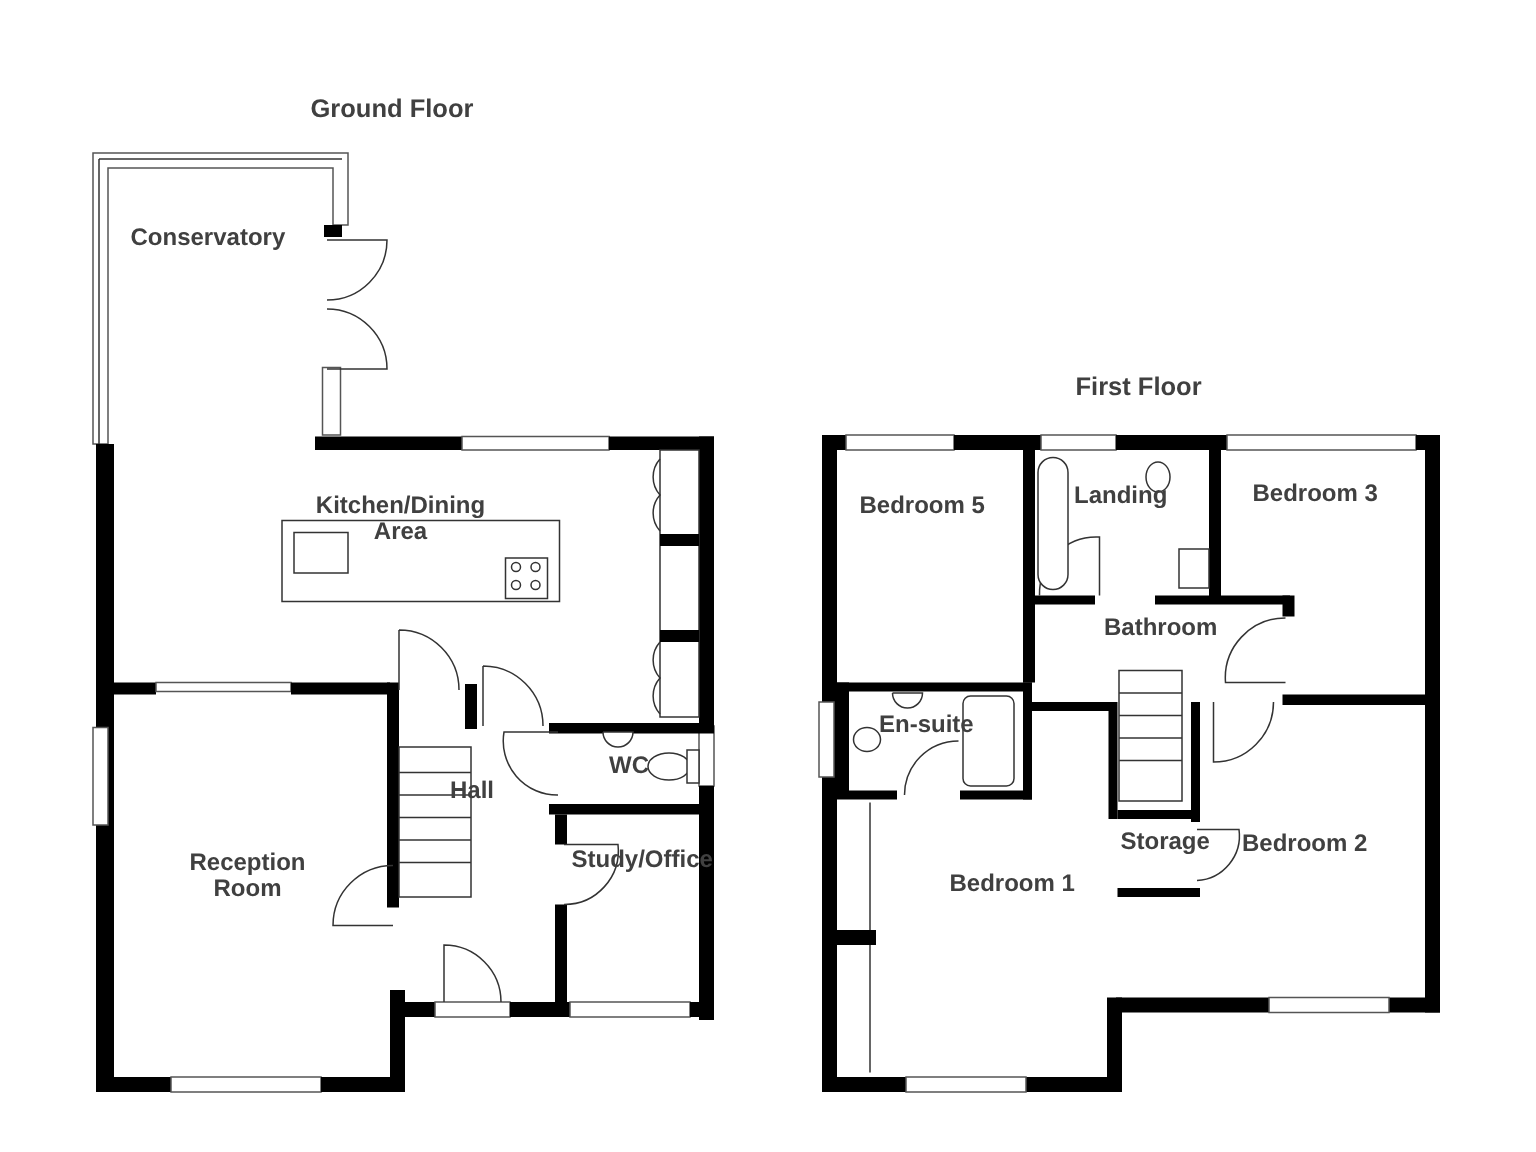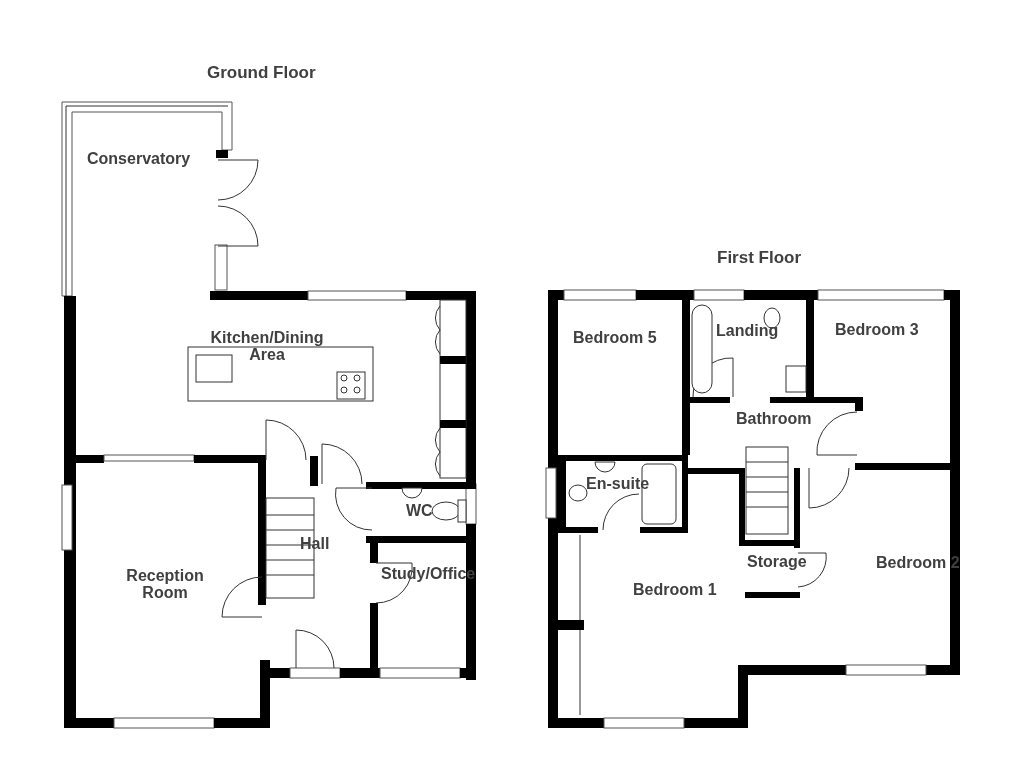--- a/index.html
+++ b/index.html
@@ -163,24 +163,24 @@
 
 <div class="lbl room" style="left:87px;top:151px;">Conservatory</div>
 <div class="lbl room" style="left:207px;top:330px;width:120px;">
   <div>Kitchen/Dining</div>
   <div>Area</div>
 </div>
 <div class="lbl room" style="left:110px;top:556px;width:110px;margin-top:12px;">
   <div>Reception</div>
   <div>Room</div>
 </div>
-<div class="lbl room" style="left:300px;top:536px;">Hall</div>
+<div class="lbl room" style="left:300px;top:520px;">Hall</div>
 <div class="lbl small" style="left:406px;top:503px;">WC</div>
 <div class="lbl small" style="left:381px;top:566px;">Study/Office</div>
 
 <div class="lbl room" style="left:573px;top:330px;">Bedroom 5</div>
 <div class="lbl room" style="left:716px;top:323px;">Landing</div>
 <div class="lbl room" style="left:835px;top:322px;">Bedroom 3</div>
 <div class="lbl room" style="left:736px;top:411px;">Bathroom</div>
 <div class="lbl room" style="left:586px;top:476px;">En-suite</div>
 <div class="lbl room" style="left:615px;top:582px;margin-left:18px;">Bedroom 1</div>
 <div class="lbl small" style="left:747px;top:554px;">Storage</div>
-<div class="lbl room" style="left:876px;top:555px;text-align:right;">Bedroom 2</div>
+<div class="lbl room" style="left:828px;top:555px;text-align:right;">Bedroom 2</div>
 
 </body></html>

